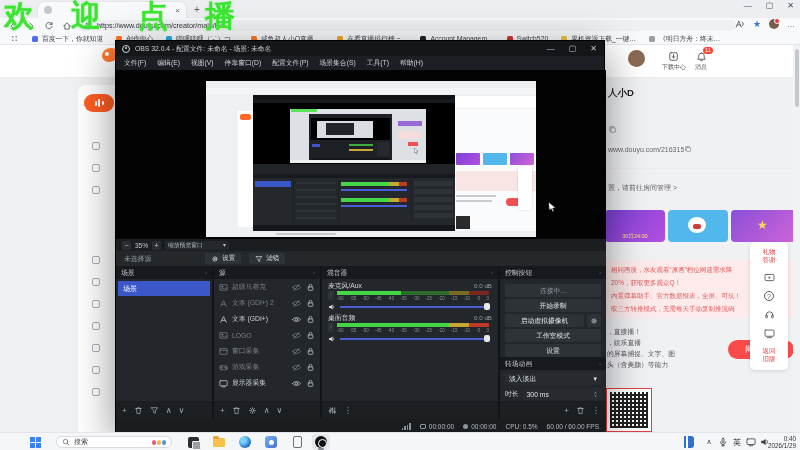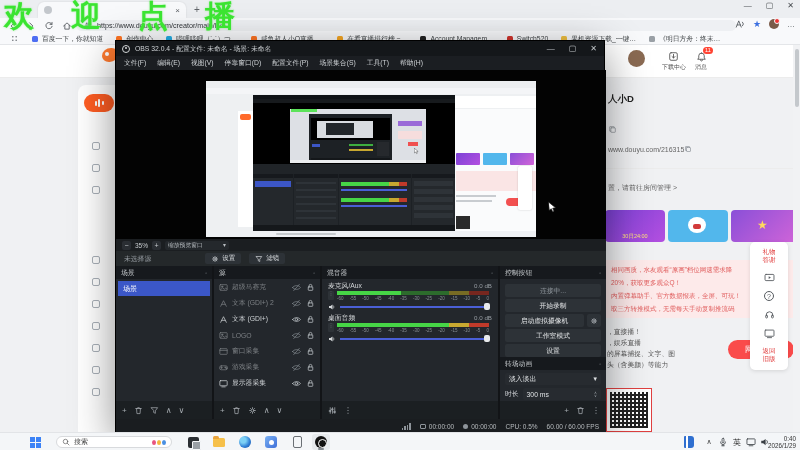--- a/index.html
+++ b/index.html
@@ -374,21 +374,21 @@
     <svg class="ic abs" style="left:668px;top:51px;color:#555" width="11" height="11" viewBox="0 0 16 16">
         <use href="#i-download"></use>
       </svg>
     <div class="hd-label abs" style="left:658px;top:63px;width:32px">下载中心</div>
     <svg class="ic abs" style="left:696px;top:51px;color:#555" width="11" height="11" viewBox="0 0 16 16">
         <use href="#i-bell"></use>
       </svg>
     <div class="hd-label abs" style="left:690px;top:63px;width:22px">消息</div>
     <div class="badge" style="left:703px;top:47px">11</div>
 
-    <div class="room-title abs" style="left:608px;top:93px">人小D</div>
+    <div class="room-title abs" style="left:608px;top:87px">人小D</div>
     <svg class="ic abs" style="left:608px;top:125px;color:#8a9096" width="9" height="9" viewBox="0 0 16 16">
         <use href="#i-copy"></use>
       </svg>
     <div class="small-gray abs" style="left:608px;top:146px">www.douyu.com/216315</div>
     <svg class="ic abs" style="left:684px;top:145px;color:#8a9096" width="8" height="8" viewBox="0 0 16 16">
         <use href="#i-copy"></use>
       </svg>
     <div class="abs" style="left:605px;top:168px;width:190px;height:1px;background:#ececec"></div>
     <div class="small-gray abs" style="left:608px;top:183px">置，请前往房间管理 &gt;</div>
 

